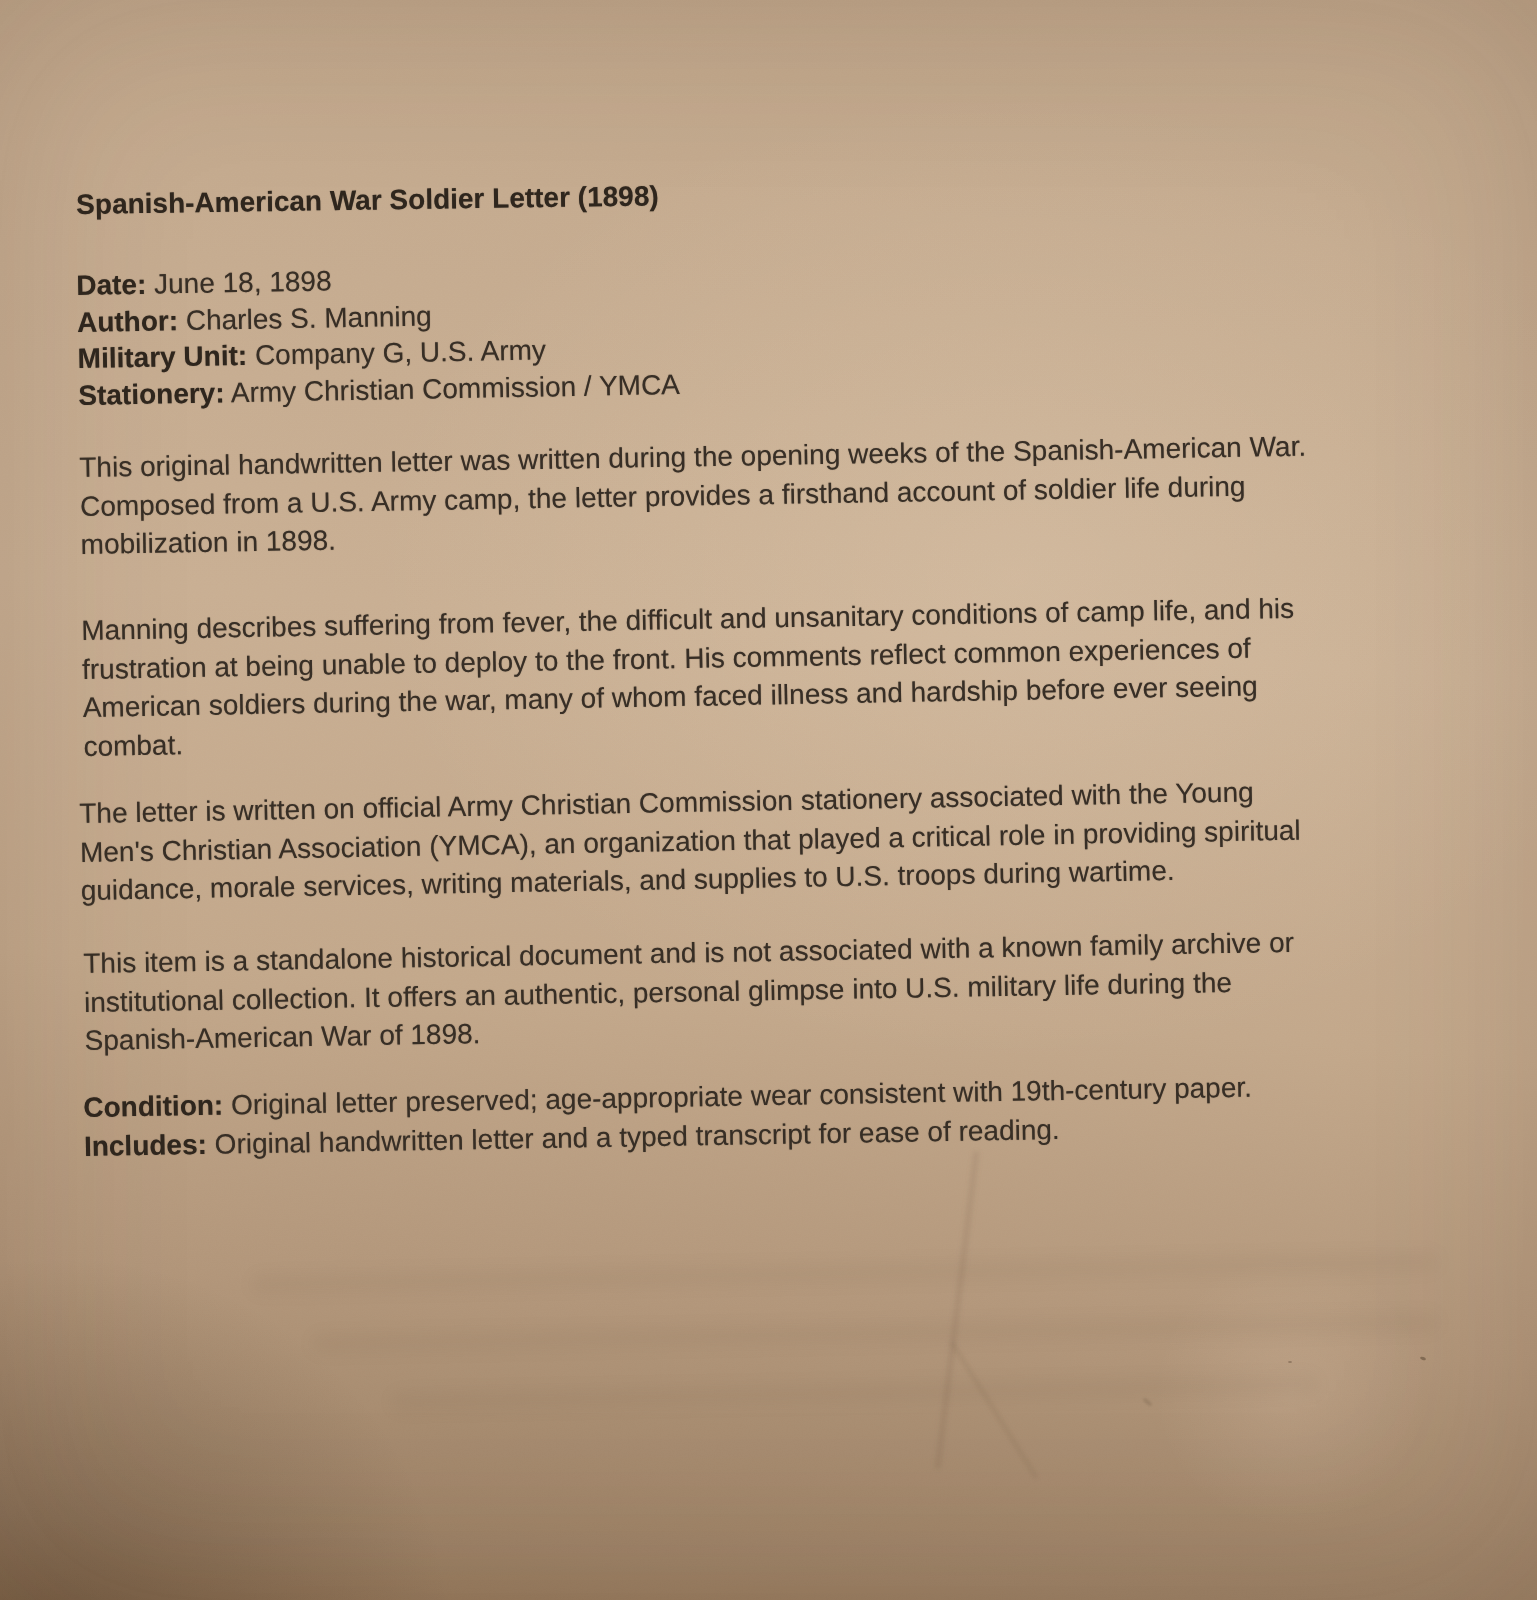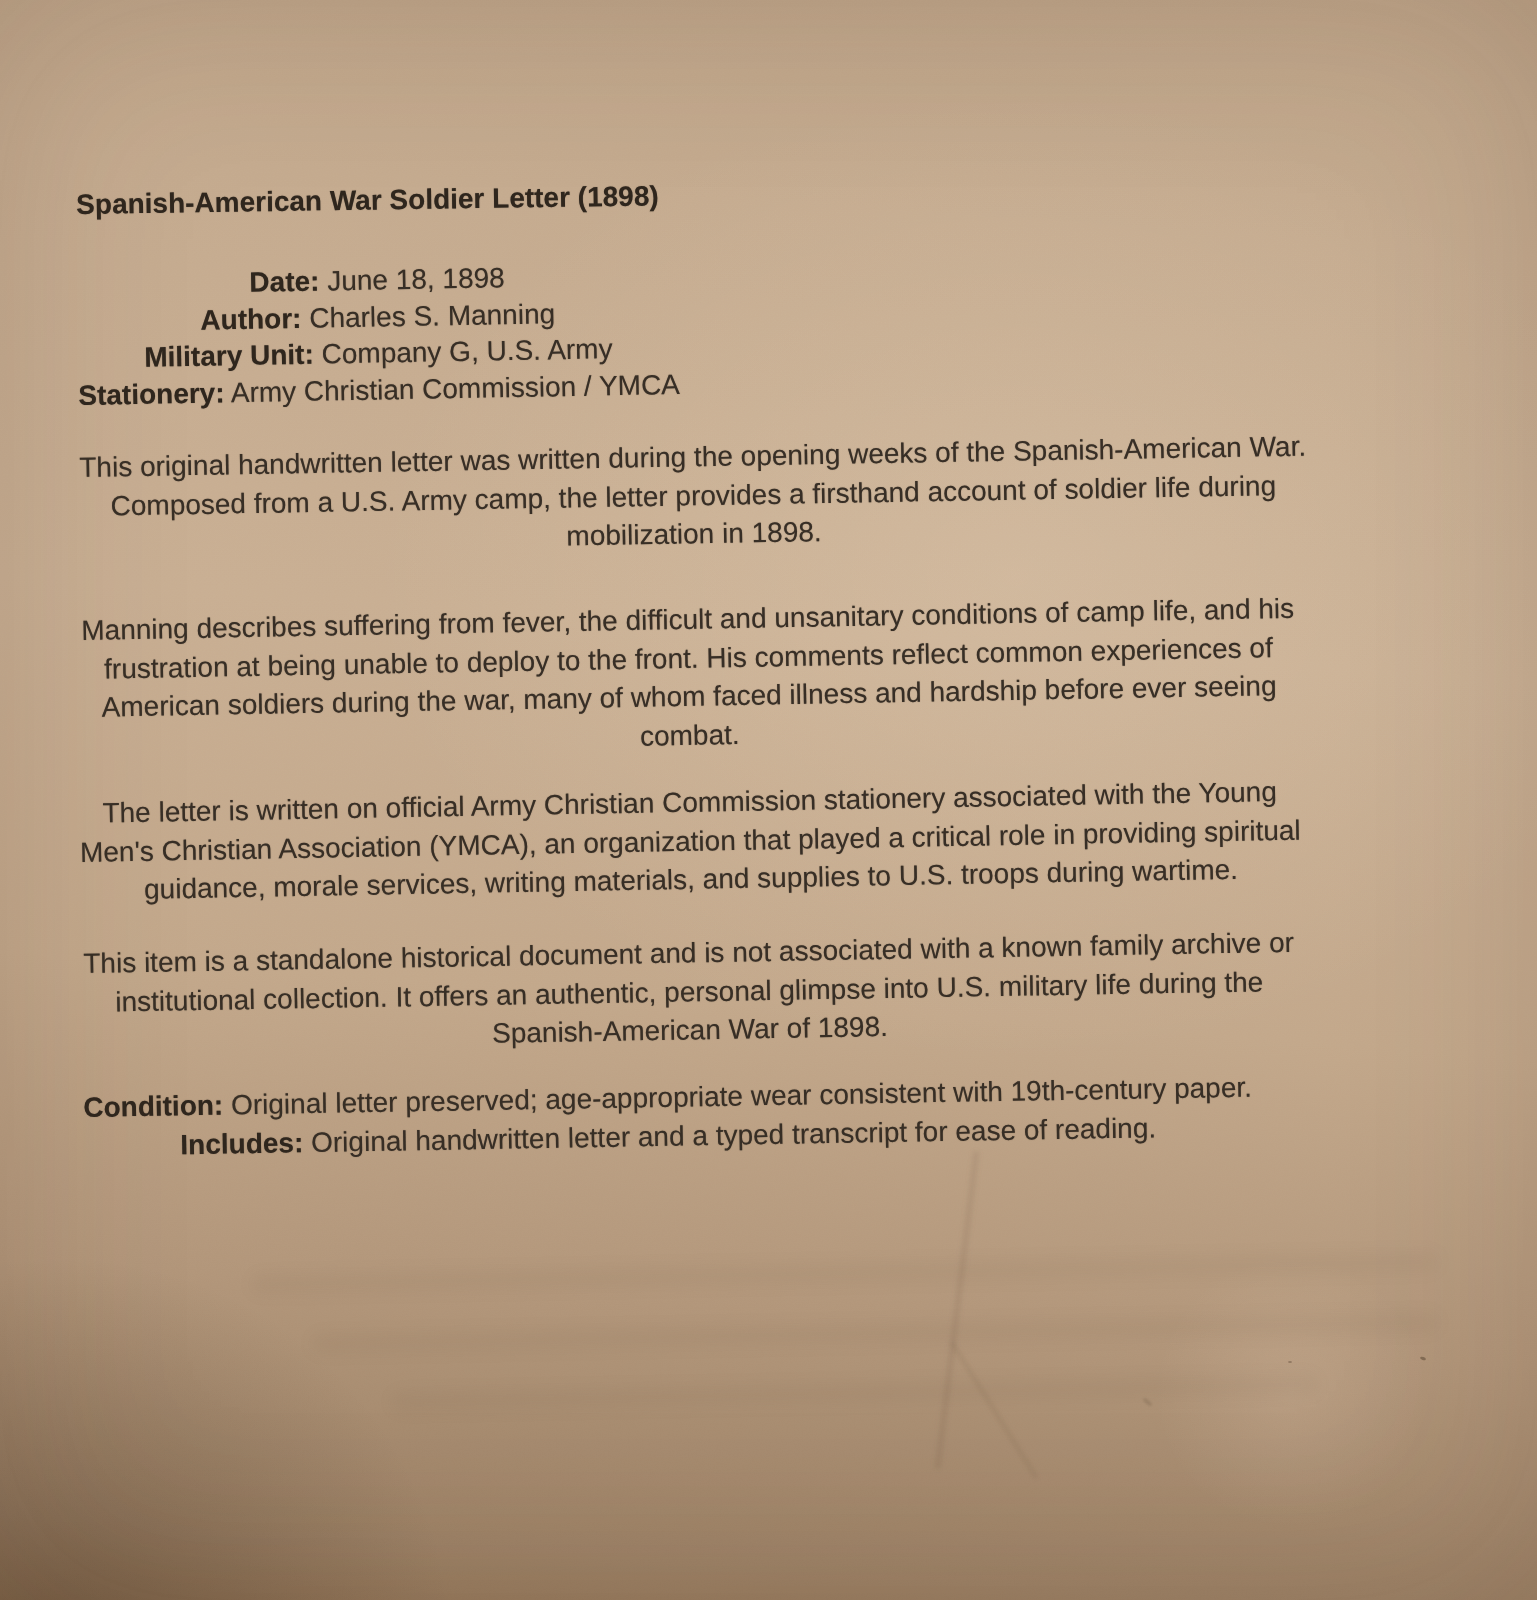--- a/index.html
+++ b/index.html
@@ -1,21 +1,21 @@
 <!DOCTYPE html>
 <html><head>
 <meta charset="utf-8">
 <style>
   html, body { margin: 0; padding: 0; }
   body {
     width: 1537px; height: 1600px; overflow: hidden;
     background: #c4aa8e;
     font-family: "Liberation Sans", sans-serif;
   }
-  .photo { position: relative; width: 1537px; height: 1600px; overflow: hidden; text-align: center; }
+  .photo { position: relative; width: 1537px; height: 1600px; overflow: hidden; }
 
   
   .paper {
     position: absolute; inset: 0;
     background:
       radial-gradient(circle 190px at 84% 87%, rgba(255,228,205,0.13), rgba(255,228,205,0) 72%),
       radial-gradient(ellipse 950px 720px at 66% 36%, rgba(255,238,214,0.16), rgba(255,238,214,0) 68%),
       radial-gradient(circle 560px at 4% 103%, rgba(52,36,22,0.30), rgba(52,36,22,0) 70%),
       linear-gradient(184deg, #bfa589 0%, #c5ab8f 15%, #c9af93 40%, #c3a88b 62%, #b2967a 80%, #9d8266 95%, #947759 100%);
   }

